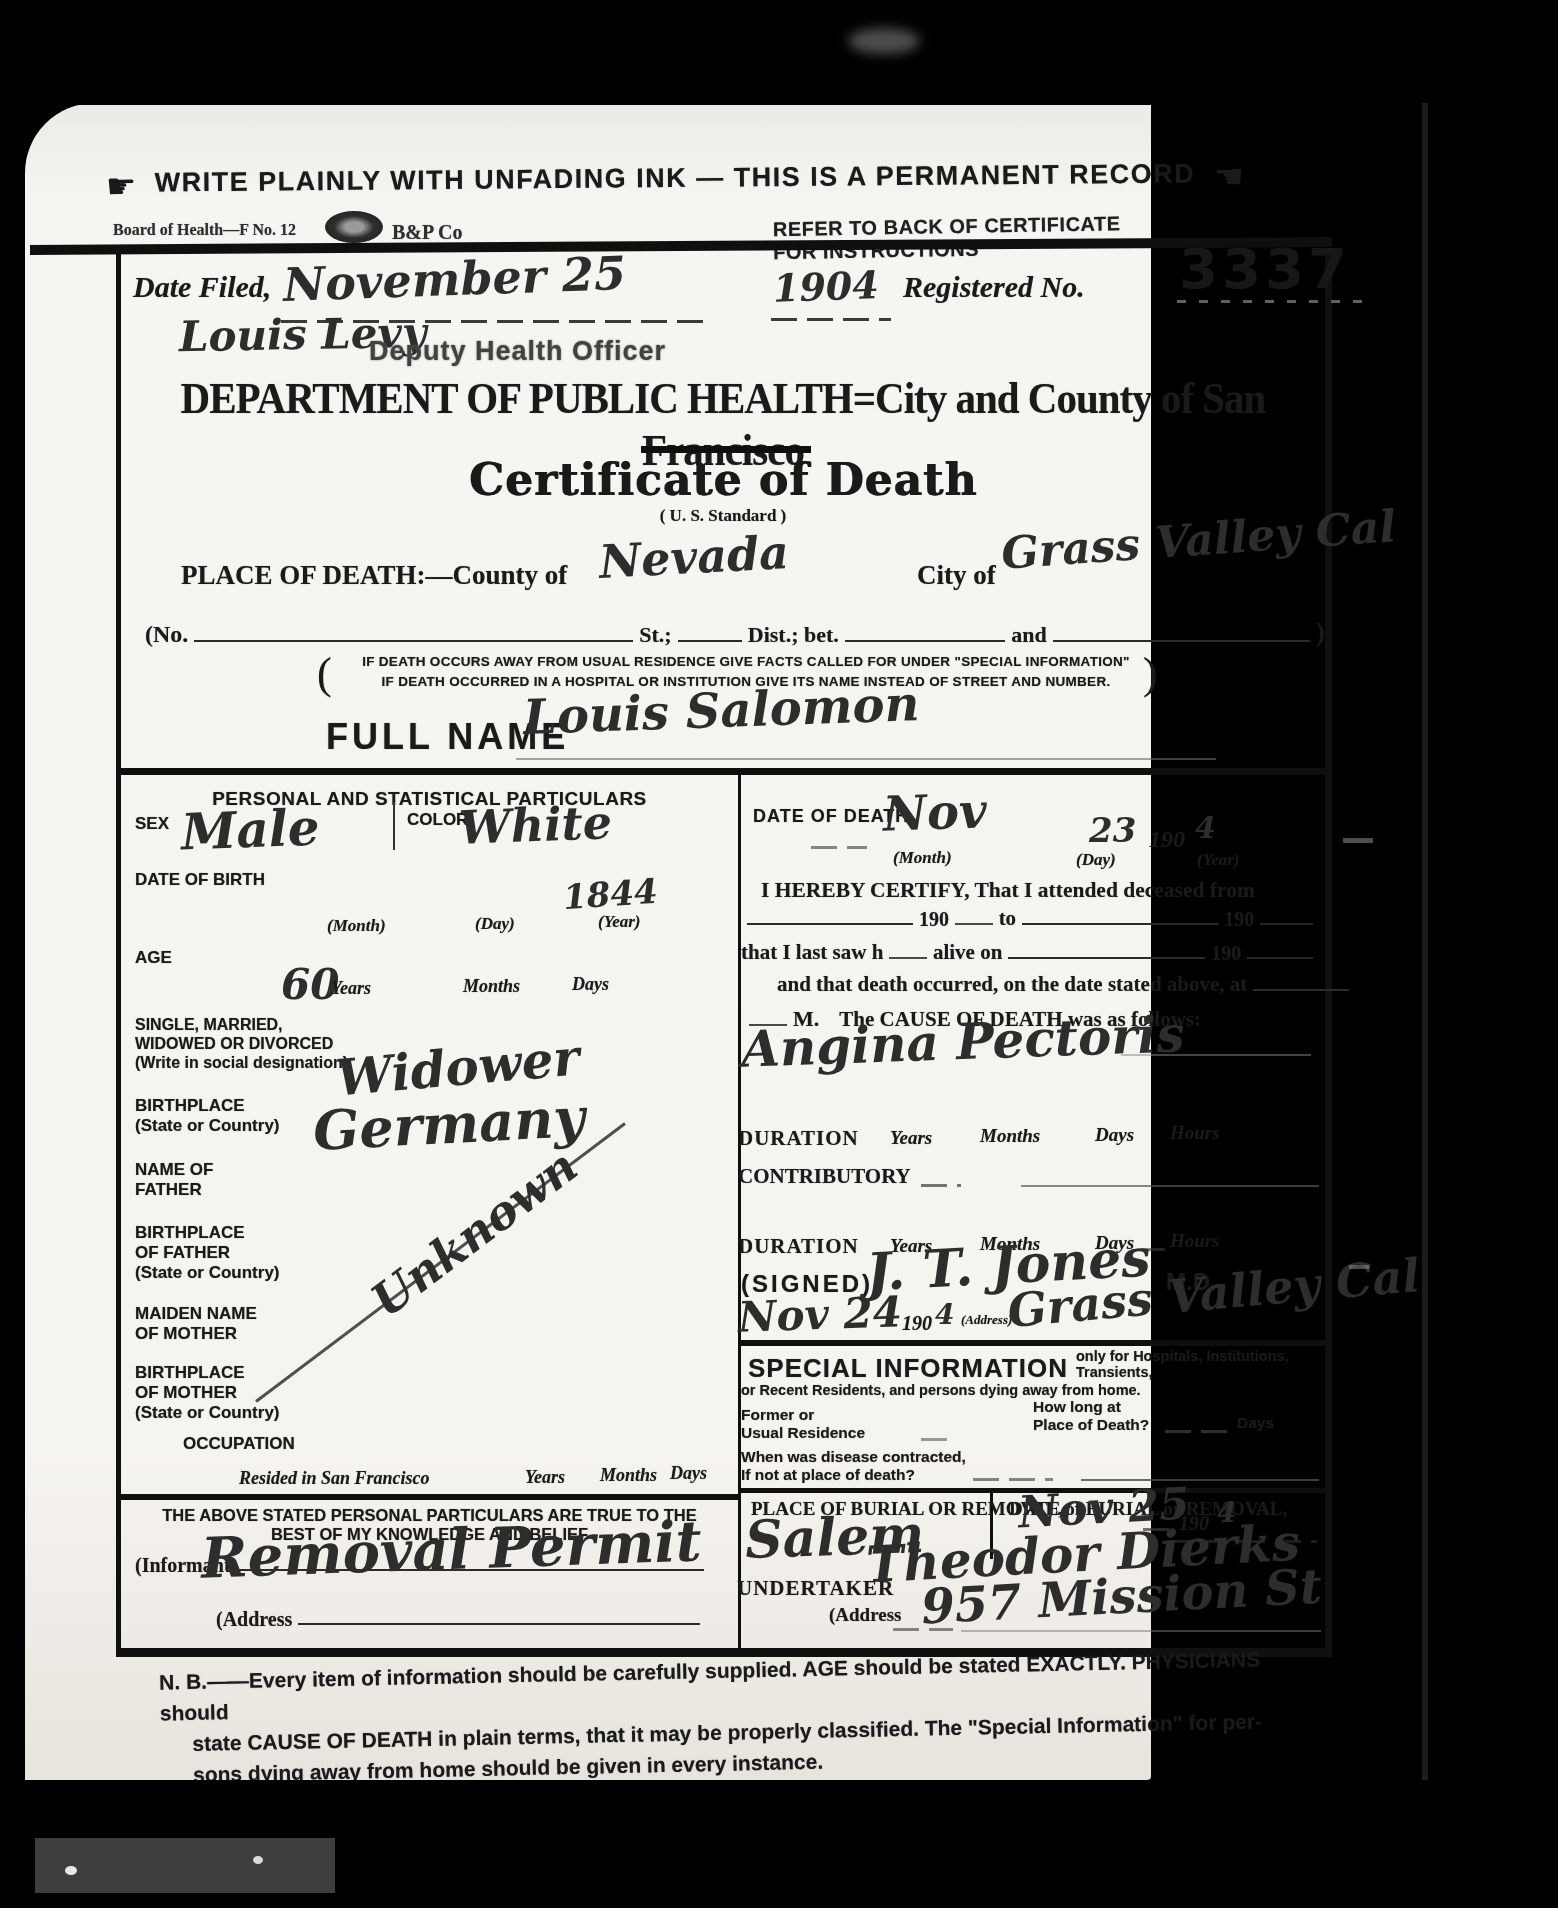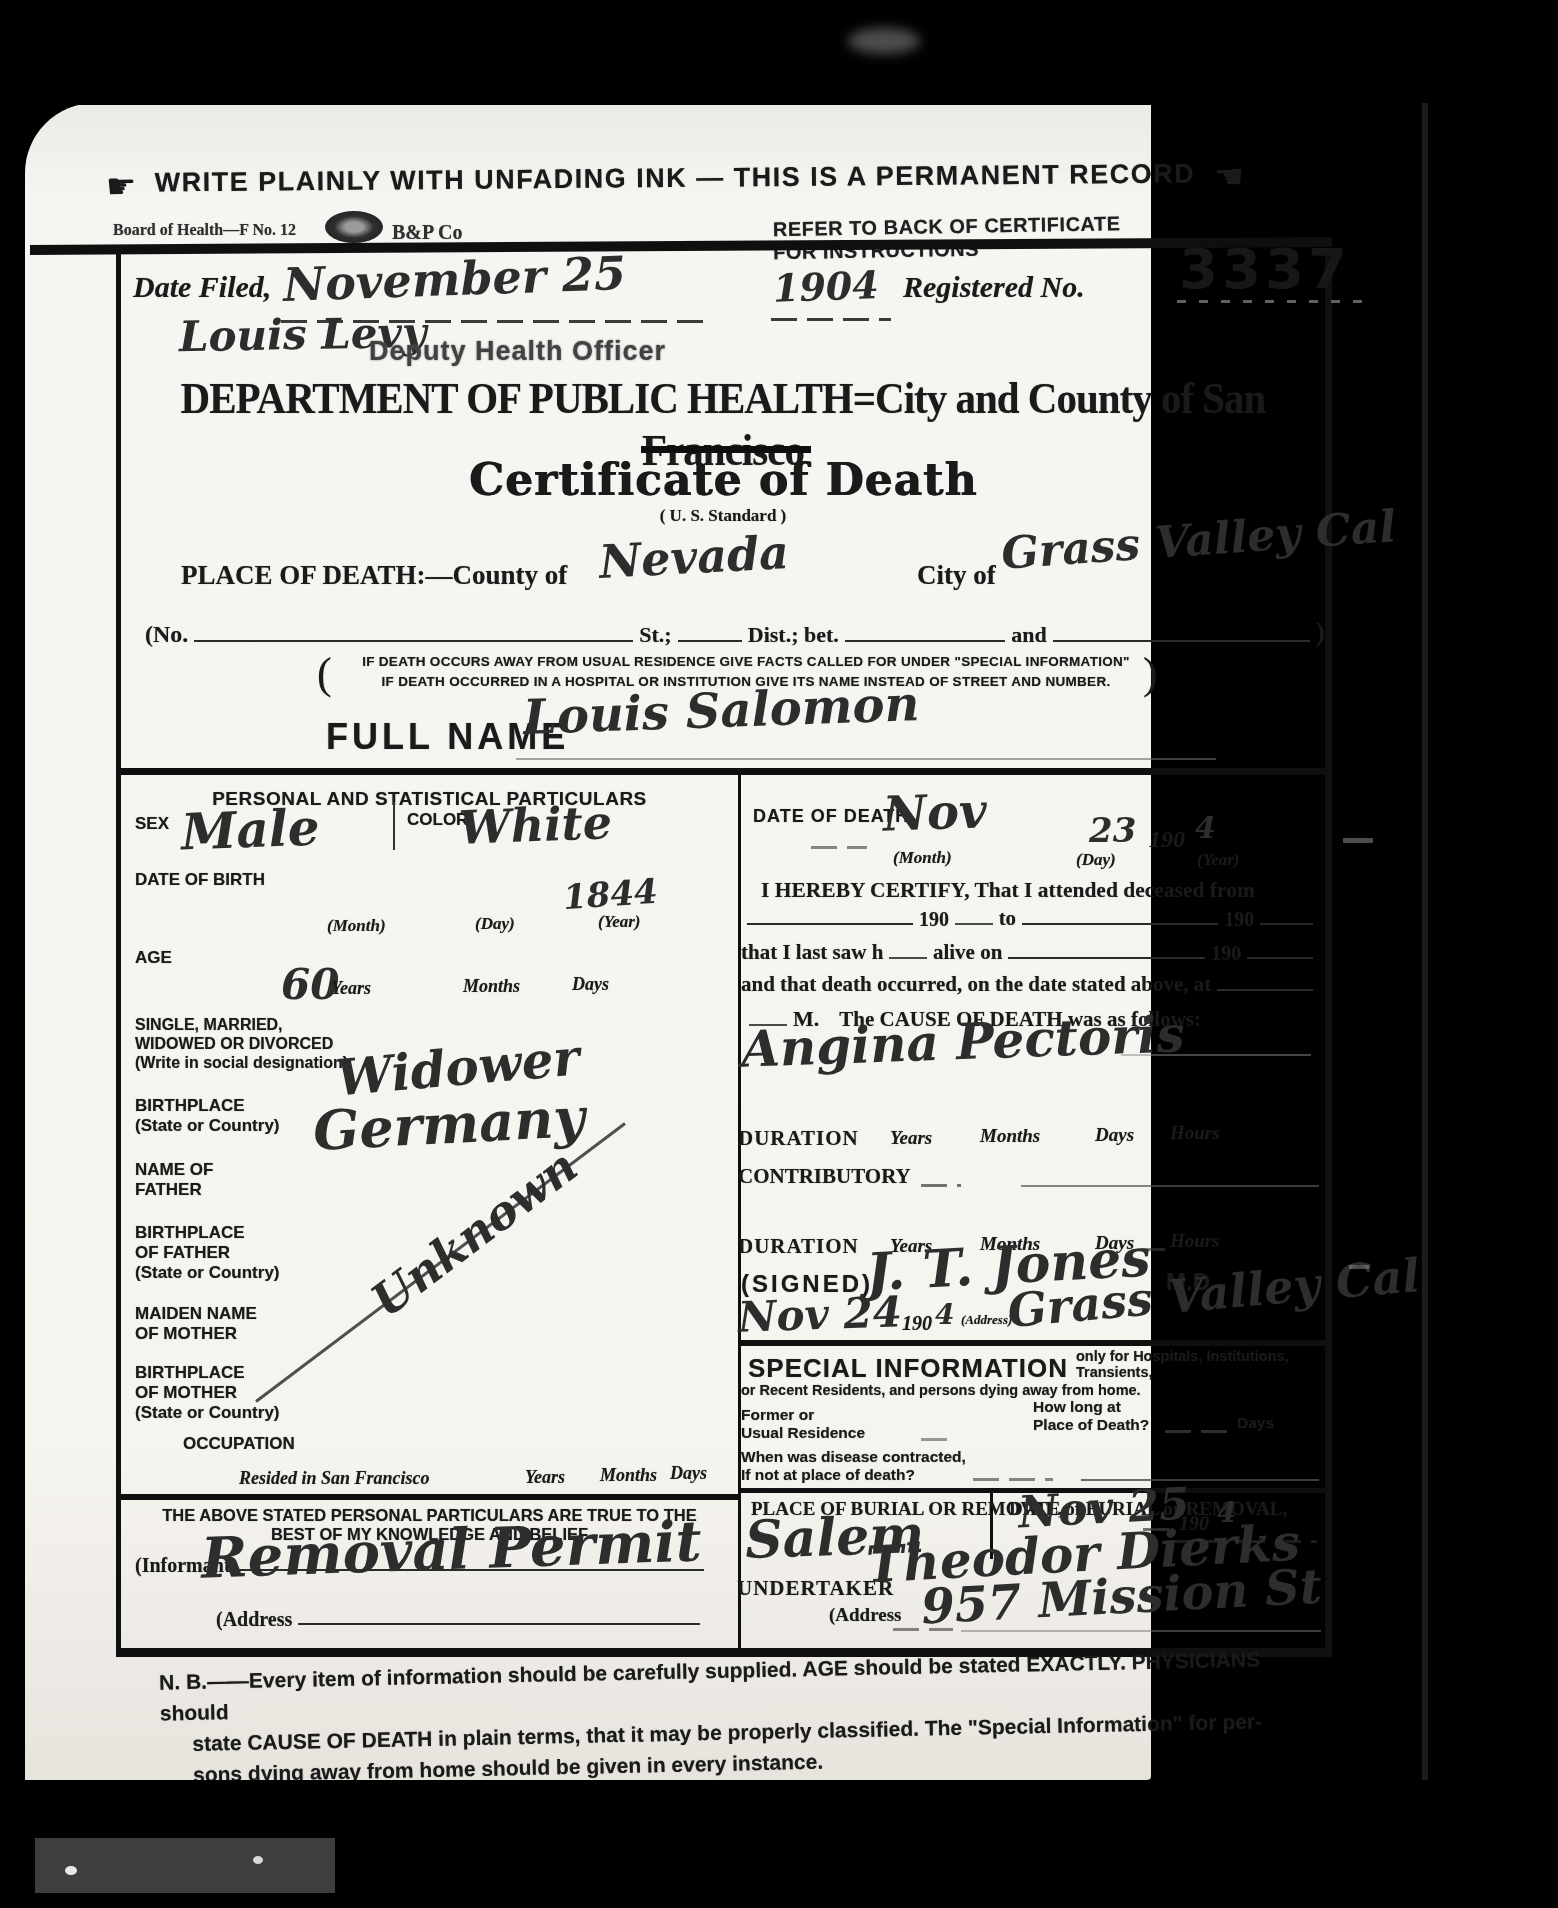--- a/index.html
+++ b/index.html
@@ -181,21 +181,21 @@
 
       <div class="abs flexrow" style="left:620px;top:692px;width:578px;">
         <span class="serifb nowrap" style="font-size:21px;">that I last saw h</span>
         <span class="growdash" style="flex:.4;"></span>
         <span class="serifb nowrap" style="font-size:21px;">alive on</span>
         <span class="grow" style="flex:2.1;"></span>
         <span class="serifb nowrap" style="font-size:20px;">190</span>
         <span class="growdash" style="flex:.7;"></span>
       </div>
 
-      <div class="abs flexrow" style="left:620px;top:724px;width:578px;">
+      <div class="abs flexrow" style="left:620px;top:724px;width:578px;padding-left:36px;">
         <span class="serifb nowrap" style="font-size:21px;">and that death occurred, on the date stated above, at</span>
         <span class="grow" style="flex:1;"></span>
       </div>
 
       <div class="abs flexrow" style="left:622px;top:758px;width:560px;">
         <span class="growdash" style="flex:0 0 38px;"></span>
         <span class="serifb nowrap" style="font-size:22px;">M.</span>
         <span class="serifb nowrap" style="font-size:21px;margin-left:20px;">The CAUSE OF DEATH was as follows:</span>
       </div>
 

